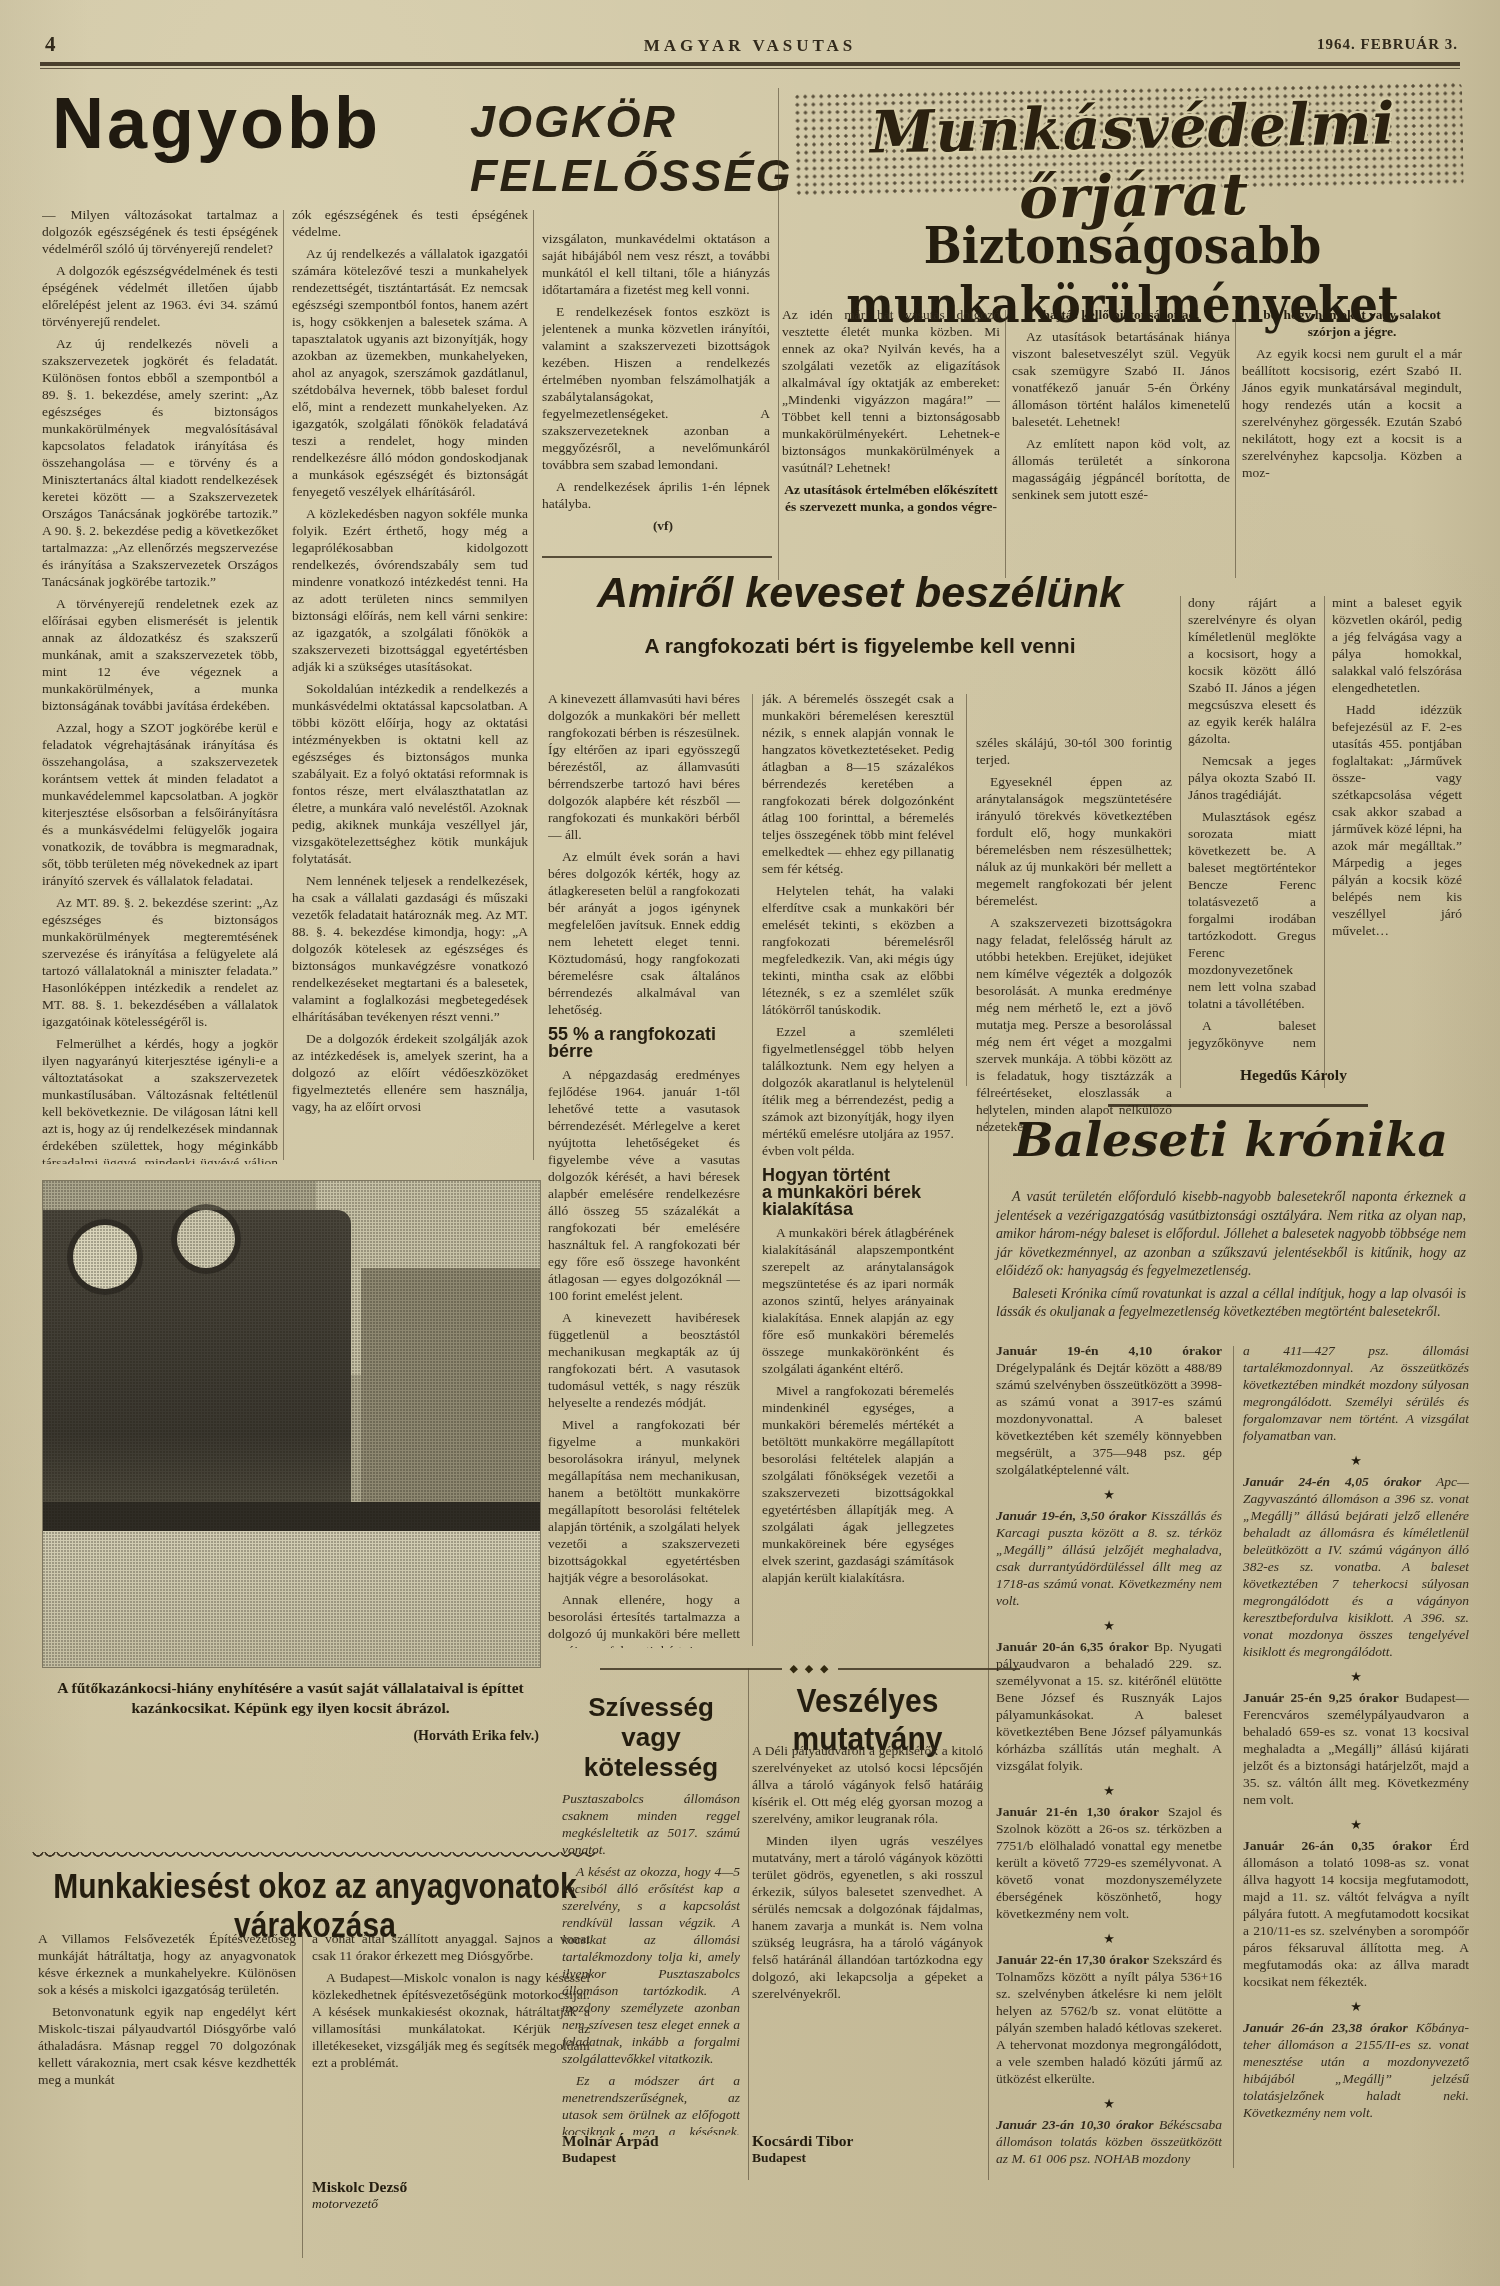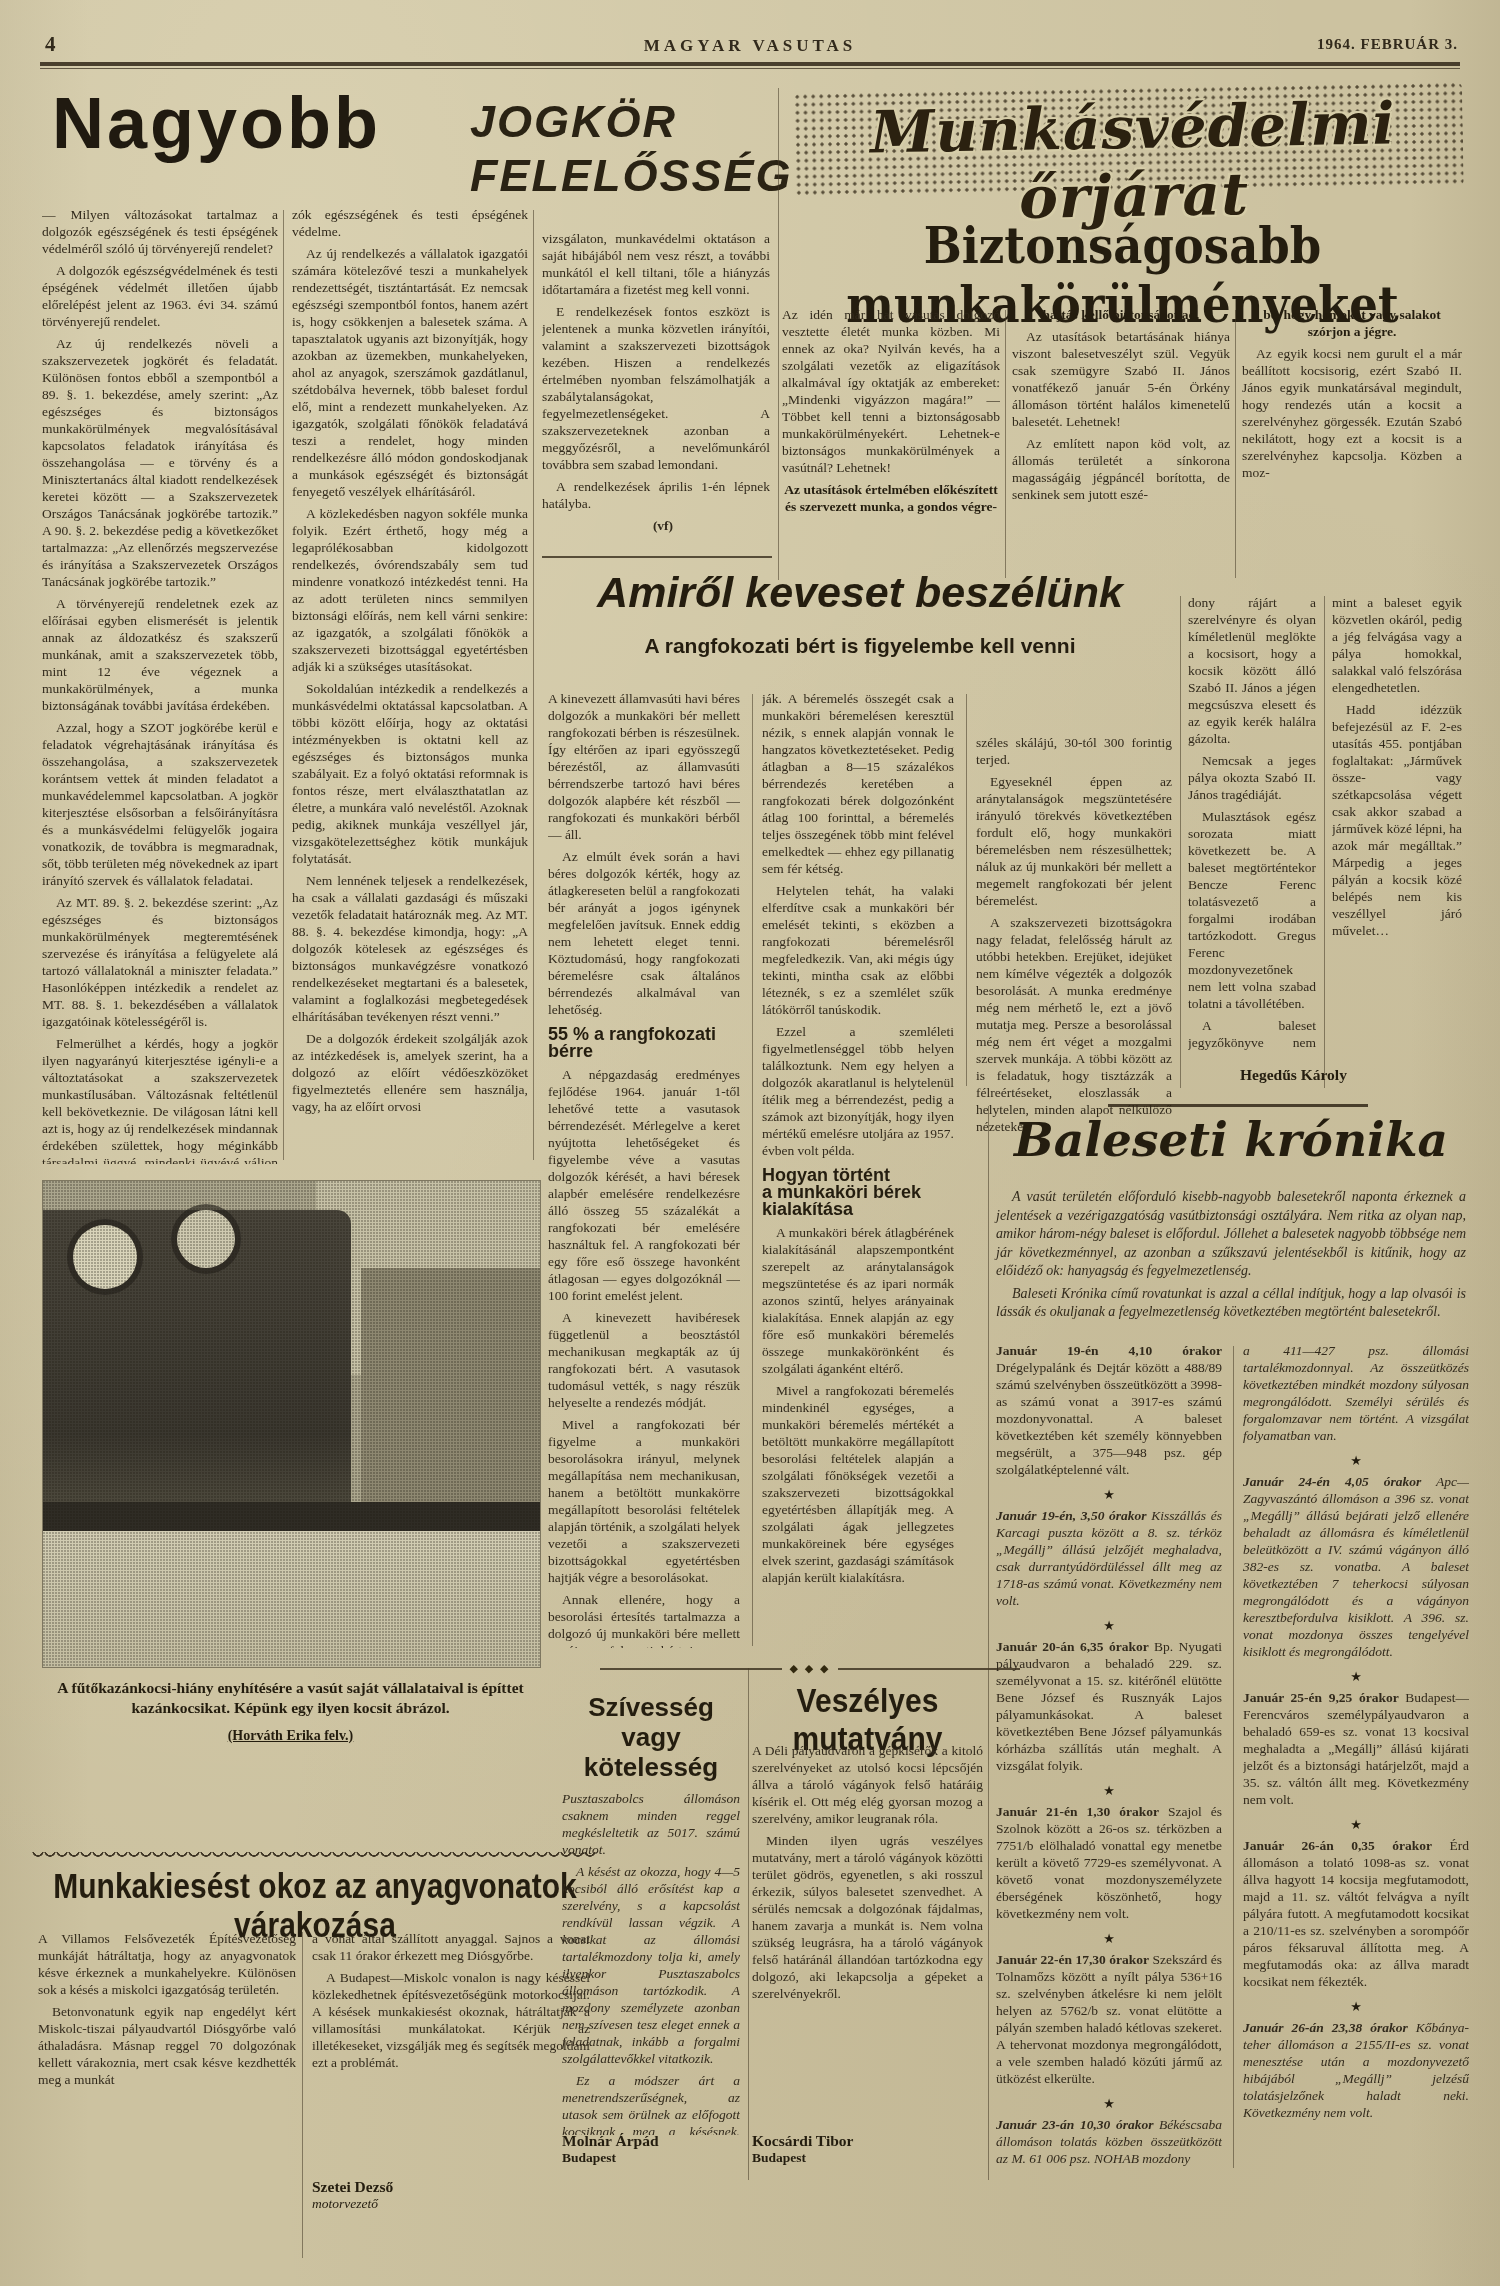--- a/index.html
+++ b/index.html
@@ -45,21 +45,21 @@
   .photo{position:absolute;left:42px;top:1180px;width:497px;height:486px;background:#aba68d;border:1px solid rgba(60,50,30,.4);overflow:hidden;}
   .photo .sky{position:absolute;left:55%;top:0;width:45%;height:40%;background:#c6c1a6;}
   .photo .car{position:absolute;left:-2%;top:6%;width:64%;height:66%;background:linear-gradient(180deg,#4a463c,#3a372f 70%,#545042);border-radius:0 14px 10px 0;}
   .photo .disc1{position:absolute;left:6%;top:9%;width:64px;height:64px;border-radius:50%;background:#d9d4ba;box-shadow:0 0 0 6px rgba(35,32,26,.6);}
   .photo .disc2{position:absolute;left:27%;top:6%;width:58px;height:58px;border-radius:50%;background:#cfcab1;box-shadow:0 0 0 6px rgba(35,32,26,.6);}
   .photo .wagon{position:absolute;left:64%;top:18%;width:40%;height:50%;background:#8e8871;box-shadow:inset 0 -8px 0 rgba(40,35,25,.5);}
   .photo .under{position:absolute;left:0;top:66%;width:100%;height:7%;background:#2f2c25;}
   .photo .snow{position:absolute;left:0;top:72%;width:100%;height:28%;background:linear-gradient(180deg,#d2cdb3,#c3bda1);}
   .photo .grain{position:absolute;inset:0;background:radial-gradient(circle at 1px 1px, rgba(30,25,15,.28) .7px, transparent 1.2px);background-size:3px 3px;}
   .caption{position:absolute;left:42px;top:1678px;width:497px;font-weight:bold;font-size:15.5px;line-height:20px;text-align:center;color:#241d0f;}
-  .credit{position:absolute;left:42px;top:1728px;width:497px;text-align:center;font-weight:bold;font-size:14px;color:#241d0f;text-decoration:underline;}
+  .credit{position:absolute;left:42px;top:1728px;width:497px;text-align:right;font-weight:bold;font-size:14px;color:#241d0f;}
   
   .wavy{position:absolute;left:32px;top:1852px;width:565px;height:8px;
     background:radial-gradient(circle at 6px -1px, transparent 4px, rgba(50,40,25,.9) 4px 5.5px, transparent 6px);
     background-size:12px 8px;background-repeat:repeat-x;}
   .ornament-line{position:absolute;left:600px;top:1662px;width:420px;display:flex;align-items:center;color:#32290f;}
   .ornament-line .ln{flex:1;height:2px;background:rgba(55,45,28,.8);}
   .ornament-line .gl{padding:0 8px;font-size:11px;letter-spacing:2px;}
   .byline{font-weight:bold;text-align:left;font-size:15.5px;color:#241d0f;}
   .byline small{display:block;font-weight:normal;font-style:italic;font-size:13.5px;}
   .star{text-align:center;font-size:13px;line-height:24px;color:#241d0f;}
@@ -191,21 +191,21 @@
   <div class="col" style="left:38px;top:1930px;width:258px;height:330px;">
     <p class="ni">A Villamos Felsővezeték Építésvezetőség munkáját hátráltatja, hogy az anyagvonatok késve érkeznek a munkahelyekre. Különösen sok a késés a miskolci igazgatóság területén.</p>
     <p>Betonvonatunk egyik nap engedélyt kért Miskolc-tiszai pályaudvartól Diósgyőrbe való áthaladásra. Másnap reggel 70 dolgozónak kellett várakoznia, mert csak késve kezdhették meg a munkát</p>
   </div>
   <div class="vrule" style="left:302px;top:1932px;height:326px;"></div>
   <div class="col" style="left:312px;top:1930px;width:278px;height:280px;">
     <p class="ni">a vonat által szállított anyaggal. Sajnos a vonat csak 11 órakor érkezett meg Diósgyőrbe.</p>
     <p>A Budapest—Miskolc vonalon is nagy késéssel közlekedhetnek építésvezetőségünk motorkocsijai. A késések munkakiesést okoznak, hátráltatják a villamosítási munkálatokat. Kérjük az illetékeseket, vizsgálják meg és segítsék megoldani ezt a problémát.</p>
   </div>
   <div class="abs byline" style="left:312px;top:2178px;width:278px;">
-    <span>Szetei Dezső</span>
+    <span>Miskolc Dezső</span>
     <small>motorvezető</small>
   </div>
 
   <div class="ornament-line">
     <div class="ln"></div>
     <span class="gl">◆ ◆ ◆</span>
     <div class="ln"></div>
   </div>
 
   <div class="abs h-szivesseg" style="left:562px;top:1692px;width:178px;">

